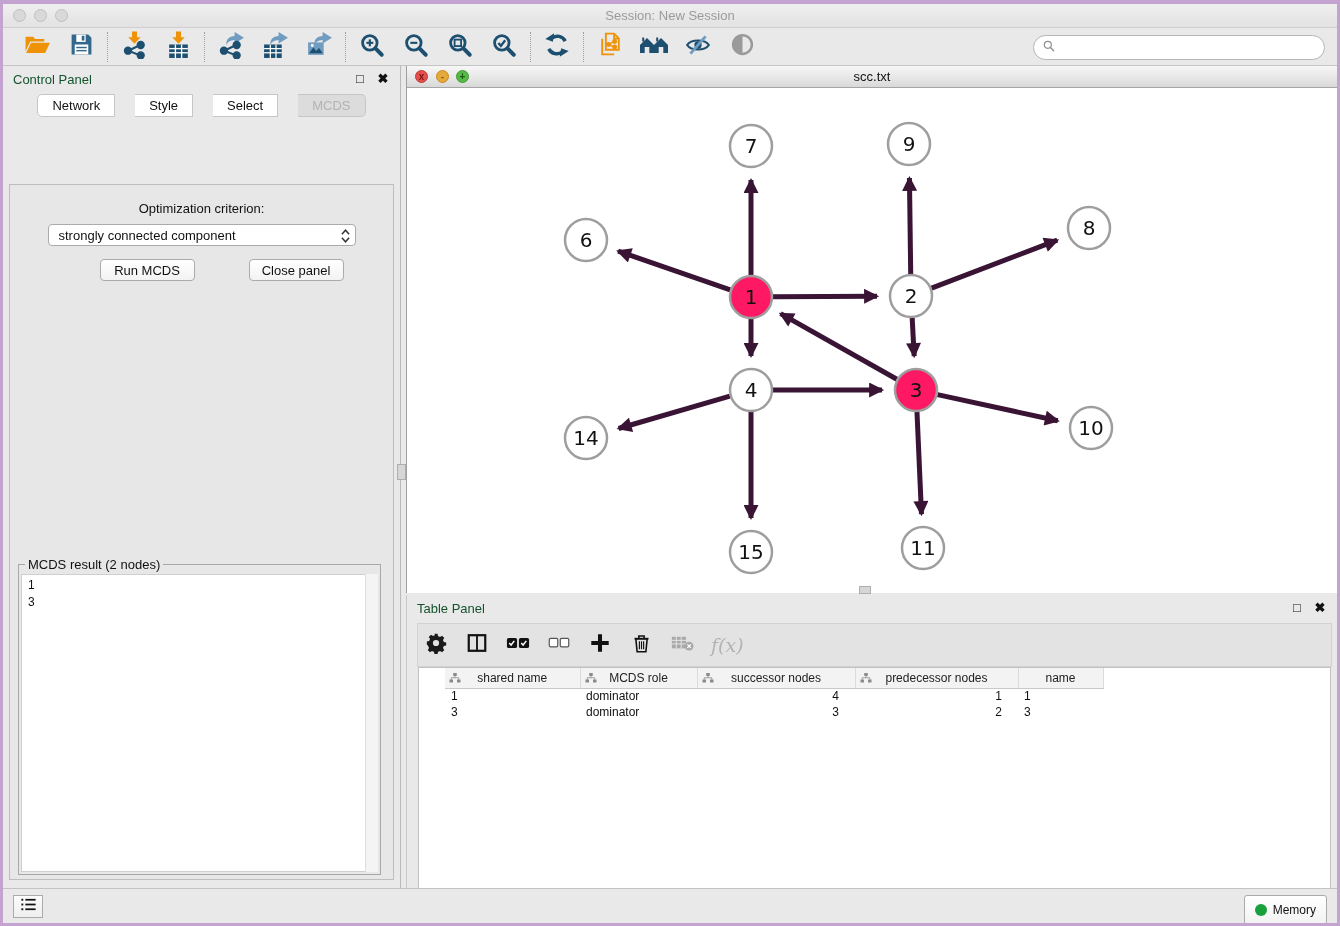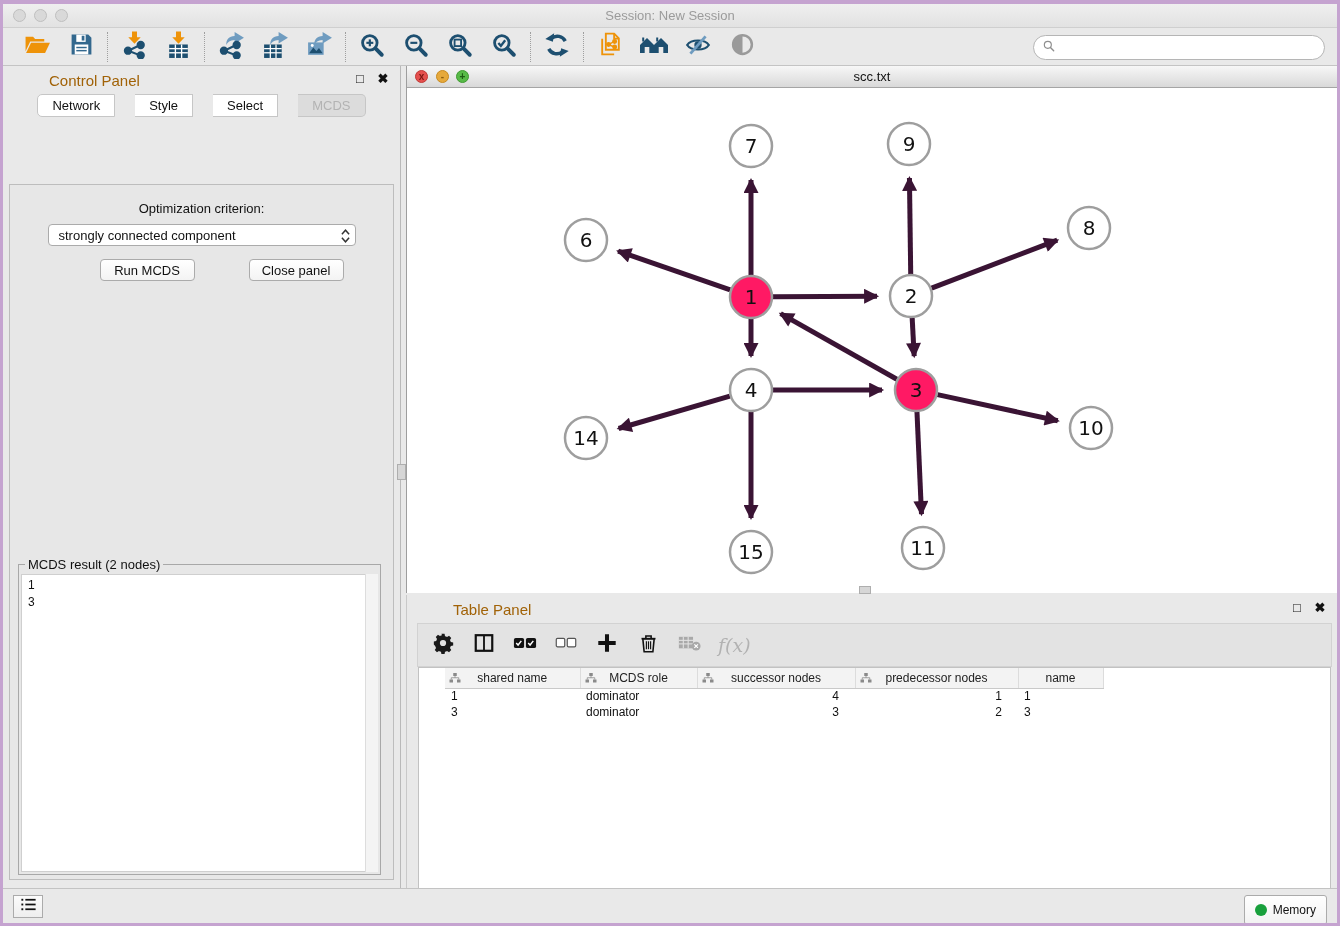--- a/index.html
+++ b/index.html
@@ -22,21 +22,21 @@
   #toolbar { position:absolute; left:3px; top:28px; width:1334px; height:38px; background:#e9e9e9; border-bottom:1px solid #c4c4c4; display:flex; align-items:center; padding-left:8px; }
   .tb-group { display:flex; align-items:center; gap:12px; padding:0 10px; }
   .tb-sep { width:0; height:30px; border-left:1px dotted #9f9f9f; }
   .icon-btn { width:32px; height:32px; display:flex; align-items:center; justify-content:center; cursor:default; }
   #search-wrap { position:absolute; right:12px; top:7px; width:292px; height:25px; background:#fff; border:1px solid #b5b5b5; border-radius:13px; display:flex; align-items:center; padding-left:8px; }
   #search-input { border:none; outline:none; flex:1; height:20px; font-size:13px; background:transparent; margin-left:5px; }
 
   
   #control-panel { position:absolute; left:3px; top:66px; width:397px; height:822px; background:#e9e9e9; }
   .panel-header { position:relative; height:28px; }
-  .panel-header .ph-title { position:absolute; left:10px; top:6px; font-size:15px; color:#a16207;margin-left:36px; }
+  .panel-header .ph-title { position:absolute; left:10px; top:6px; font-size:13px; color:#14532d; }
   .ph-btns { position:absolute; right:10px; top:5px; display:flex; gap:9px; font-size:13px; color:#111; }
   .ph-btn { width:14px; text-align:center; font-weight:bold; line-height:16px; }
 
   .tab-row { display:flex; justify-content:center; position:relative; z-index:3;gap:20px; }
   .tab { font-size:13px; padding:3px 14px; background:#fff; border:1px solid #c6c6c6; border-left:none; color:#111; }
   .tab:first-child { border-left:1px solid #c6c6c6; border-radius:5px 0 0 5px; }
   .tab:last-child { border-radius:0 5px 5px 0; }
   .tab.active { background:#dcdcdc; color:#b3b3b3; }
 
   #cp-body { position:absolute; left:6px; right:6px; top:118px; bottom:8px; border:1px solid #bdbdbd; background:#e7e7e7; }
@@ -61,21 +61,21 @@
   #net-titlebar { position:relative; height:22px; background:linear-gradient(#f7f7f7,#d9d9d9); border-bottom:1px solid #a5a5a5; }
   .net-tl { position:absolute; top:4px; width:13px; height:13px; border-radius:50%; font-size:10px; font-weight:bold; line-height:12px; text-align:center; }
   #net-tl-close { left:8px; background:#e4504e; border:1px solid #c13835; color:#7e1714; }
   #net-tl-min { left:29px; background:#e6a93c; border:1px solid #c88a1f; color:#8a5d0d; }
   #net-tl-max { left:49px; background:#57ba47; border:1px solid #3f9a31; color:#1d5c13; }
   #net-title { position:absolute; left:0; right:0; top:3px; text-align:center; font-size:13px; color:#111; }
   #net-canvas { position:relative; width:100%; height:504px; background:#fff; }
 
   
   #table-panel { position:absolute; left:406px; top:595px; width:931px; height:293px; background:#e9e9e9; border-left:1px solid #c9c9c9; }
-  #tp-toolbar { position:absolute; left:10px; right:5px; top:28px; height:44px; background:#e3e3e3; border:1px solid #d2d2d2; display:flex; align-items:center; gap:17px; padding-left:13px; }
+  #tp-toolbar { position:absolute; left:10px; right:5px; top:28px; height:44px; background:#e3e3e3; border:1px solid #d2d2d2; display:flex; align-items:center; gap:17px; padding-left:6px; }
   .tp-icon { display:flex; align-items:center; justify-content:center; min-width:24px; height:26px; }
   .fx-label { font-family:"DejaVu Serif", serif; font-style:italic; font-size:19px; color:#b2b2b2; }
   #tp-table-wrap { position:absolute; left:11px; right:6px; top:72px; height:234px; background:#fff; border:1px solid #c2c2c2; overflow:hidden;padding-left:26px; }
   table { border-collapse:collapse; table-layout:fixed; }
   th { background:#f3f3f3; border-right:1px solid #dcdcdc; border-bottom:1px solid #c9c9c9; height:20px; font-size:12px; font-weight:normal; color:#222; position:relative; text-align:center; }
   th .th-icon { position:absolute; left:4px; top:4px; }
   td { height:16px; font-size:12px; color:#111; padding:0 6px; }
   td.al-r { text-align:right; padding-right:16px; }
   #tp-tabs { position:absolute; left:0; right:0; top:264px; display:flex; justify-content:center; }
 

